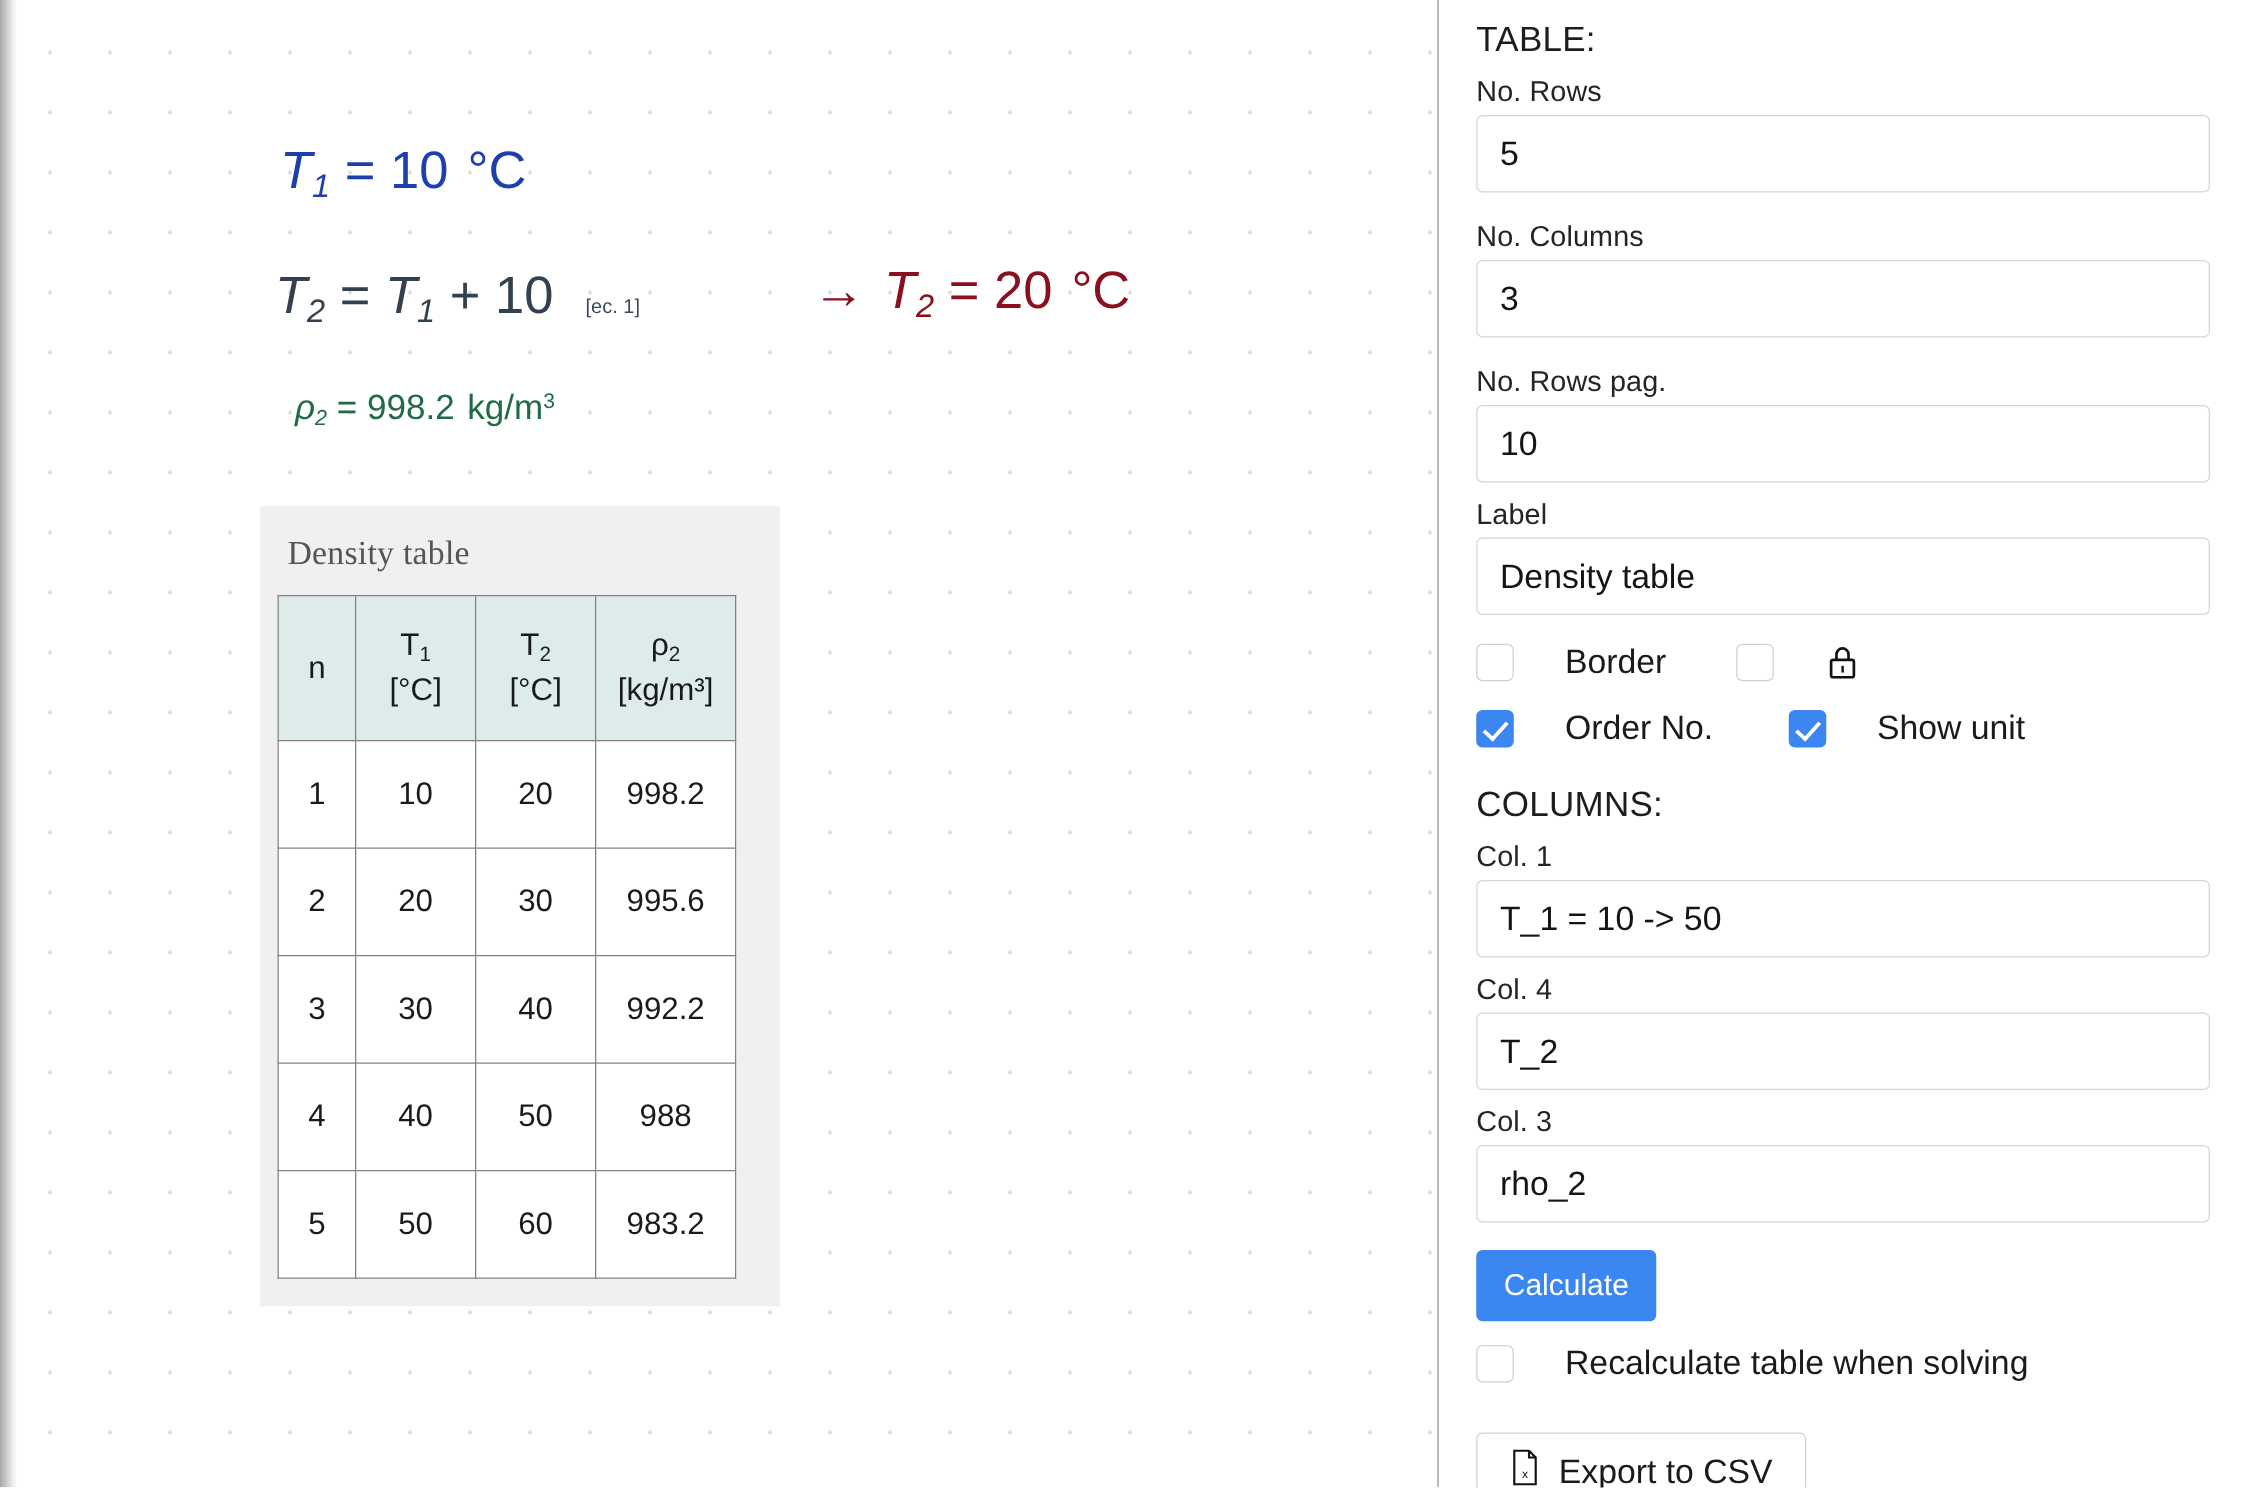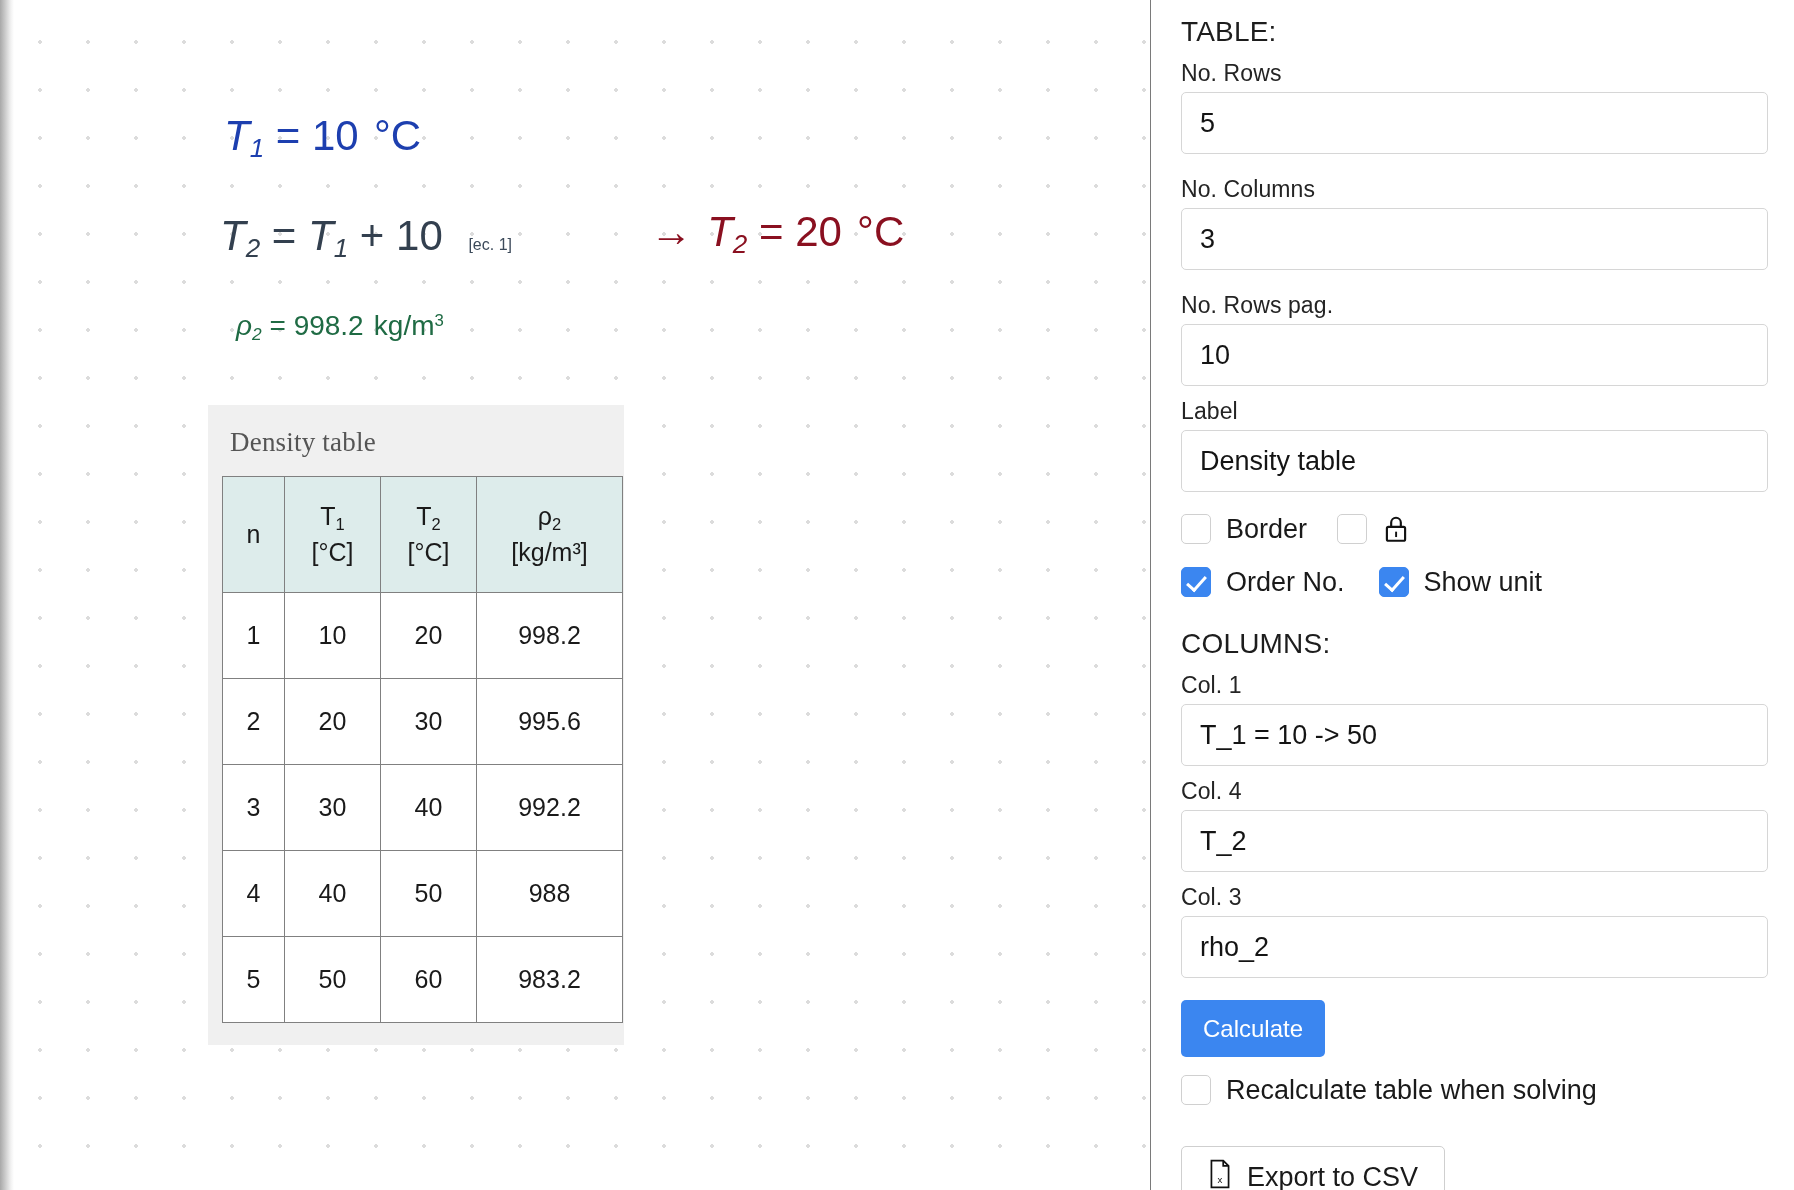--- a/index.html
+++ b/index.html
@@ -137,21 +137,21 @@
   table.data thead th sub {
     font-size: 0.66em;
     vertical-align: -0.3em;
   }
   table.data tbody td {
     height: 86px;
     font-weight: normal;
   }
   .col-n  { width: 62px; }
   .col-t  { width: 96px; }
-  .col-r  { width: 146px; }
+  .col-r  { width: 112px; }
 
   
   #panel {
     position: relative;
     width: 643px;
     height: 1190px;
     background: #ffffff;
     padding: 8px 26px 10px 30px;
   }
 
@@ -189,21 +189,22 @@
   }
   #dims-row > div { flex: 1; }
 
   .spacer-12 { height: 12px; }
   .spacer-18 { height: 18px; }
   .spacer-22 { height: 22px; }
 
   
   .cb-row {
     display: flex;
-    align-items: flex-start;
+    align-items: center;
+    gap: 26px;
   }
   .cb {
     width: 30px; height: 30px;
     border: 1.8px solid #d0d0d0;
     border-radius: 5px;
     background: #ffffff;
     flex: 0 0 auto;
   }
   .cb.checked {
     background: #3b86f0;

